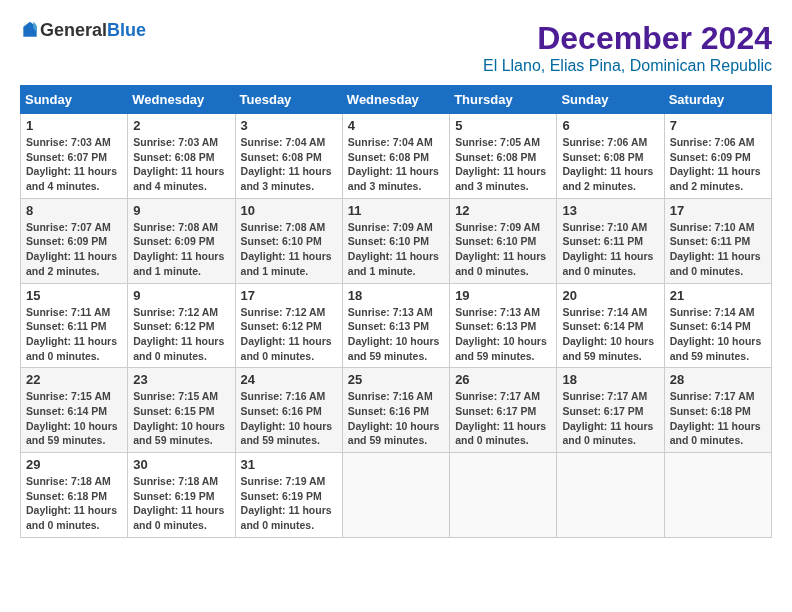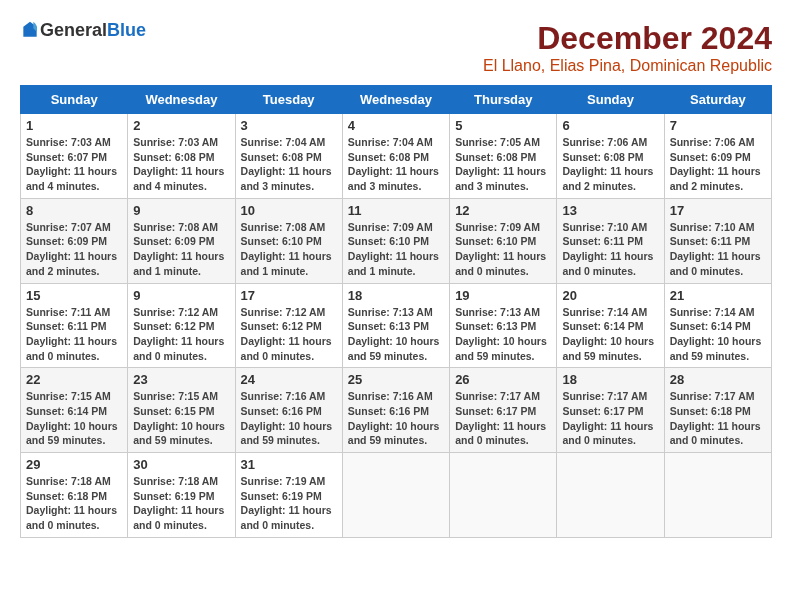--- a/index.html
+++ b/index.html
@@ -33,36 +33,36 @@
     .logo-icon {
       width: 20px;
       height: 20px;
     }
     .title-area {
       text-align: right;
     }
     .month-title {
       font-size: 32px;
       font-weight: bold;
-      color: #7f1d1d;
+      color: #4c1d95;
     }
     .location-title {
       font-size: 16px;
-      color: #c2410c;
+      color: #0369a1;
     }
     .calendar {
       width: 100%;
       border-collapse: collapse;
       font-size: 11px;
     }
     .calendar th {
       background-color: #1a6fc4;
       color: white;
       padding: 6px 4px;
-      text-align: center;
+      text-align: left;
       font-size: 13px;
       font-weight: bold;
       border: 1px solid #1a6fc4;
     }
     .calendar td {
       border: 1px solid #ccc;
       padding: 4px 5px;
       vertical-align: top;
       width: calc(100% / 7);
       min-height: 80px;

